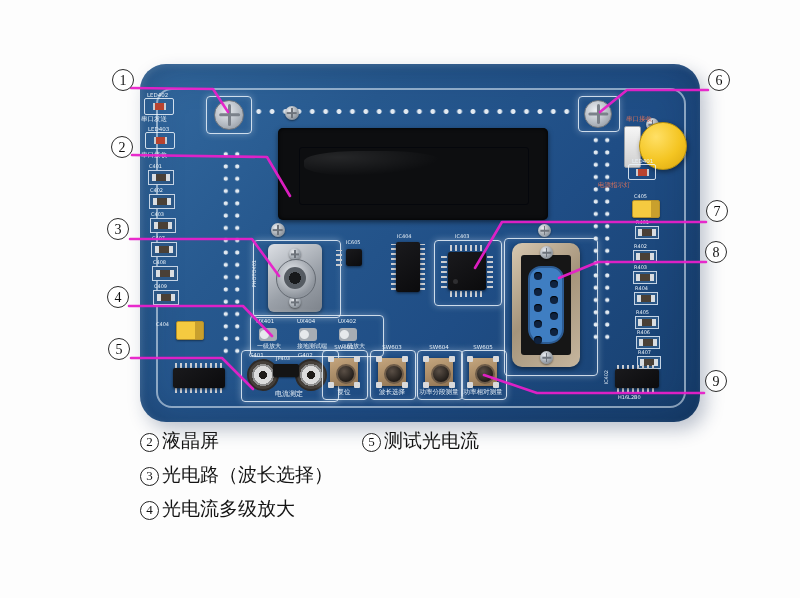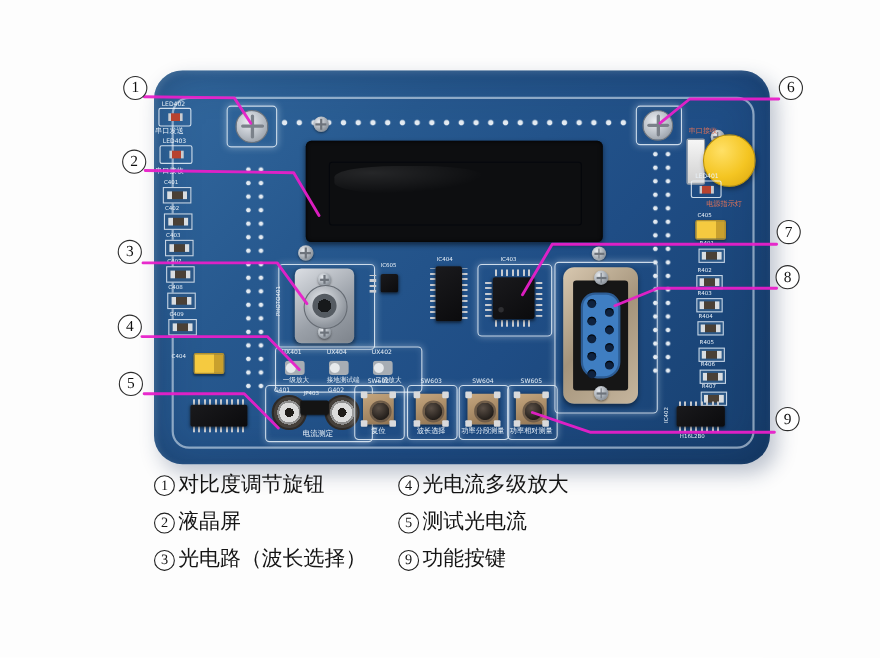--- a/index.html
+++ b/index.html
@@ -260,21 +260,21 @@
 
     <div class="dotgrid" style="left:450px;top:70px;width:23px;height:210px;"></div>
 
     <div class="slabel red" style="left:486px;top:52px;font-size:6.5px;">串口接收</div>
     <div class="abs" style="left:484px;top:62px;width:15px;height:40px;border-radius:2px;border:1px solid #9aa0a8;background:linear-gradient(#f6f6f6,#cfcfcf);"></div>
     <div class="abs" style="left:499px;top:58px;width:46px;height:46px;border-radius:50%;border:1px solid #b8900d;background:radial-gradient(circle at 35% 30%,#ffe066,#f4c522 55%,#d9a50e);box-shadow:1px 2px 5px rgba(0,0,0,.4);"></div>
     <div class="slabel" style="left:492px;top:94px;">LED401</div>
     <div class="ledbox" style="left:488px;top:100px;width:26px;height:14px;">
         <i></i>
       </div>
-    <div class="slabel red" style="left:502px;top:118px;font-size:6.5px;">电源指示灯</div>
+    <div class="slabel red" style="left:458px;top:118px;font-size:6.5px;">电源指示灯</div>
     <div class="slabel" style="left:494px;top:130px;font-size:5px;">C405</div>
     <div class="cap-y" style="left:492px;top:136px;width:26px;height:16px;"></div>
 
     <div class="slabel" style="left:496px;top:156px;font-size:5px;">R401</div>
     <div class="smd" style="left:495px;top:162px;width:22px;height:11px;">
         <i></i>
       </div>
     <div class="slabel" style="left:494px;top:180px;font-size:5px;">R402</div>
     <div class="smd" style="left:493px;top:186px;width:22px;height:11px;">
         <i></i>
@@ -323,20 +323,18 @@
   <div class="cnum-big" style="left:111px;top:136px;">2</div>
   <div class="cnum-big" style="left:107px;top:218px;">3</div>
   <div class="cnum-big" style="left:107px;top:286px;">4</div>
   <div class="cnum-big" style="left:108px;top:338px;">5</div>
   <div class="cnum-big" style="left:708px;top:69px;">6</div>
   <div class="cnum-big" style="left:706px;top:200px;">7</div>
   <div class="cnum-big" style="left:705px;top:241px;">8</div>
   <div class="cnum-big" style="left:705px;top:370px;">9</div>
 
   <div class="legend">
-    <div class="item"><span class="cnum">1</span><span>对比度调节旋钮</span></div>
     <div class="item"><span class="cnum">2</span><span>液晶屏</span></div>
     <div class="item"><span class="cnum">3</span><span>光电路（波长选择）</span></div>
     <div class="item"><span class="cnum">4</span><span>光电流多级放大</span></div>
     <div class="item"><span class="cnum">5</span><span>测试光电流</span></div>
-    <div class="item"><span class="cnum">9</span><span>功能按键</span></div>
   </div>
 </div>
 
 </body></html>

